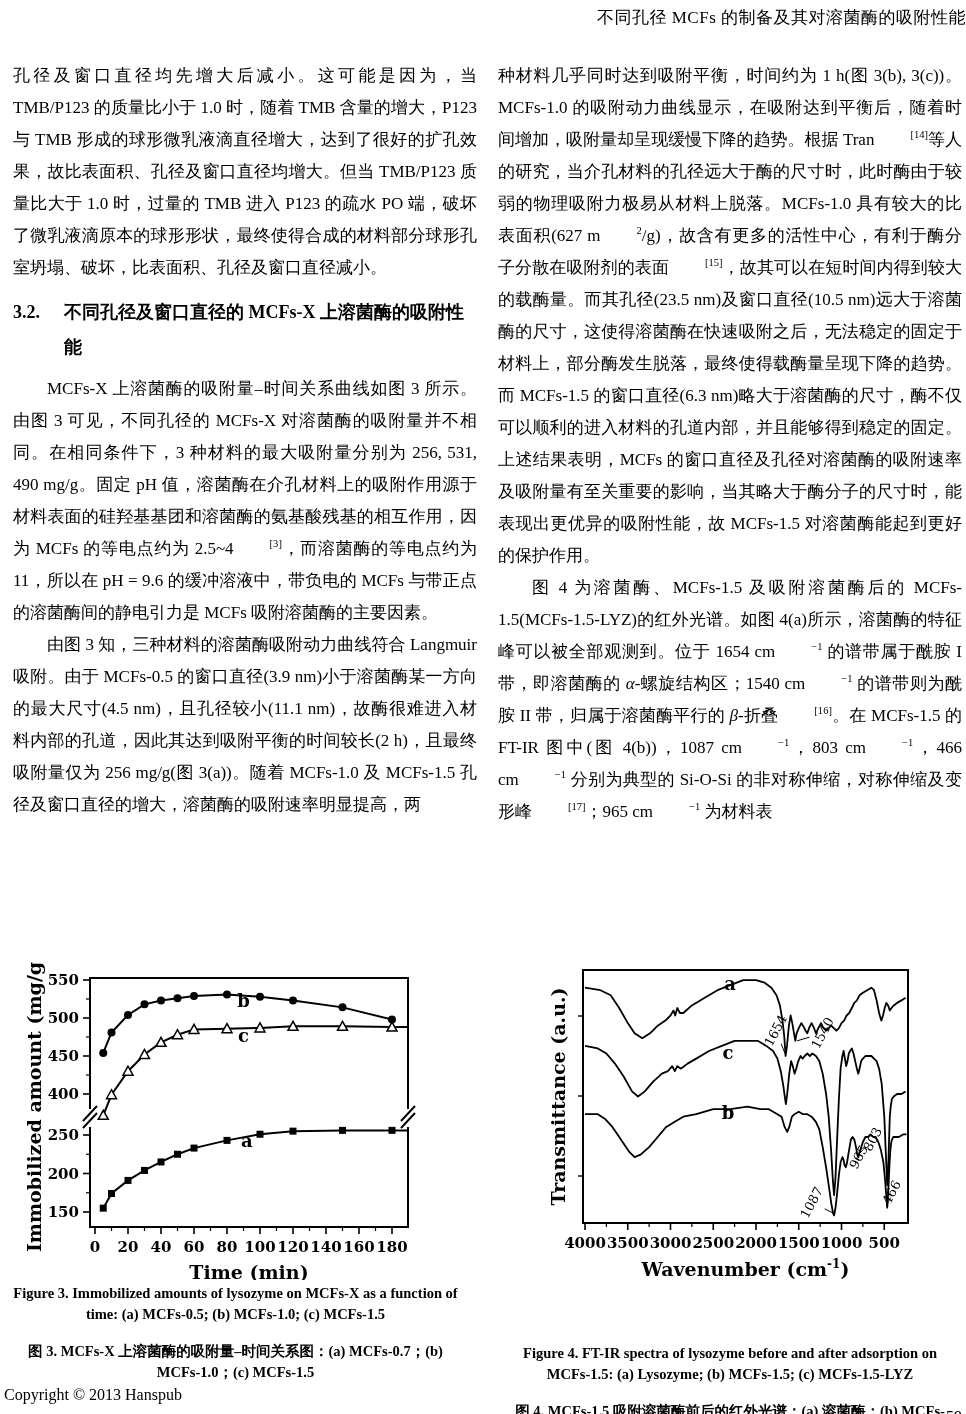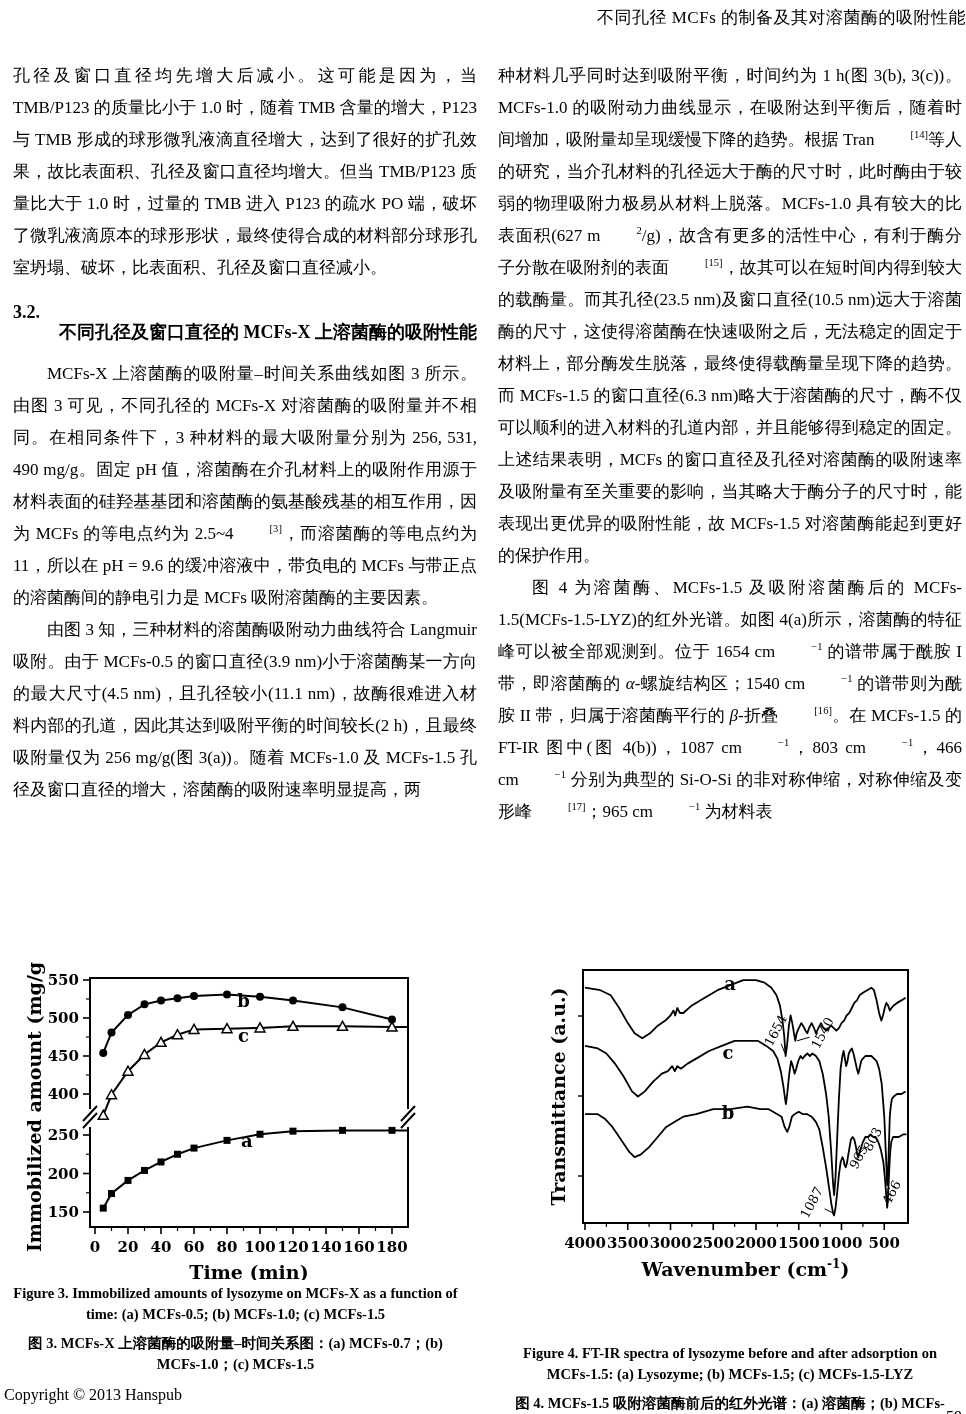--- a/index.html
+++ b/index.html
@@ -8,27 +8,27 @@
   .header-title{position:absolute;top:6px;left:0;width:966px;text-align:right;
         font-size:17px;letter-spacing:0.5px;}
   .col{position:absolute;top:60px;width:464px;height:900px;overflow:hidden;
         font-size:17px;line-height:32px;text-align:justify;}
   .col-left{left:13px;}
   .col-right{left:498px;}
   .para{margin:0;text-indent:2em;}
   .para.noindent{text-indent:0;}
   sup{font-size:0.62em;line-height:0;margin-left:36px;}
   .it{font-style:italic;}
-  .heading{display:flex;gap:7px;font-weight:bold;font-size:18px;line-height:35px;
-        margin:11px 0 8px 0;text-align:right;}
+  .heading{display:flex;gap:24px;font-weight:bold;font-size:18px;line-height:35px;
+        margin:11px 0 8px 0;text-align:left;}
   .h-num{flex:0 0 auto;}
-  .h-text{flex:1;margin-top:20px;}
+  .h-text{flex:1;}
   .figure-svg{position:absolute;background:#fff;}
   .caption{position:absolute;text-align:center;font-weight:bold;font-size:14.5px;line-height:21px;}
-  .caption .cap-en{margin-bottom:8px;}
+  .caption .cap-en{margin-bottom:16px;}
   .footer{position:absolute;top:1386px;left:4px;width:958px;font-size:16px;}
   .footer .copyright{float:left;}
   .footer .pageno{float:right;margin-top:22px;}
   
   text{fill:#000;}
   .tick-label{font:bold 15px "DejaVu Serif",serif;}
   .axis-title{font:bold 19px "DejaVu Serif",serif;}
   .series-letter{font:bold 18px "DejaVu Serif",serif;}
   .annot{font:13px "DejaVu Serif",serif;}
 </style>

